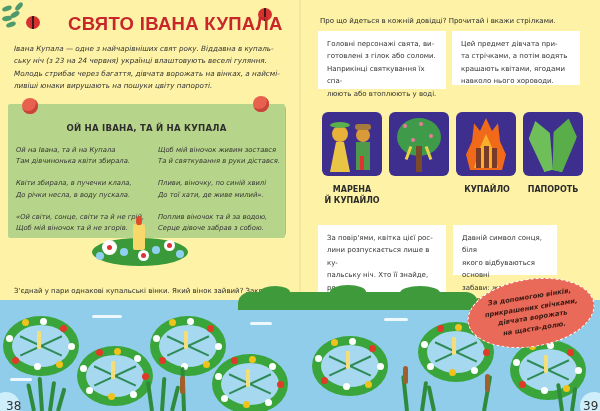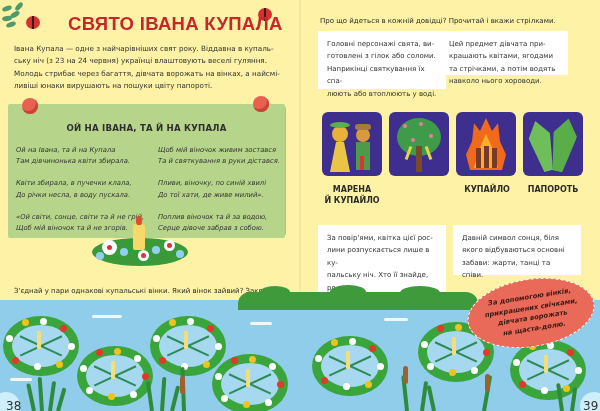--- a/index.html
+++ b/index.html
@@ -3,21 +3,21 @@
 <meta charset="utf-8">
 <style>
   * { box-sizing: border-box; margin: 0; padding: 0; }
   html, body { width: 600px; height: 411px; overflow: hidden; }
   body { position: relative; background: #fdf2a6; font-family: "DejaVu Sans", sans-serif; color: #2b2b2b; }
   .spread { position: absolute; left: 0; top: 0; width: 600px; height: 411px; background: #fdf2a6; overflow: hidden; }
   .gutter { position: absolute; left: 299px; top: 0; width: 2px; height: 411px; background: rgba(0,0,0,0.04); }
 
   
   .title { position: absolute; left: 68px; top: 13px; font-family: "Liberation Sans", sans-serif; font-weight: bold; font-size: 18.5px; letter-spacing: 0.3px; color: #c8262b; }
-  .intro { position: absolute; left: 14px; top: 43px; width: 268px; font-size: 7.2px; line-height: 12.4px; color: #333; text-align: justify; }
+  .intro { position: absolute; left: 14px; top: 43px; width: 268px; font-size: 7.2px; line-height: 12.4px; color: #333; text-align: justify; font-style: italic; }
 
   .poem-box { position: absolute; left: 8px; top: 104px; width: 277px; height: 134px; background: #b7d58a; border-radius: 2px; text-decoration: underline; }
   .poem-box-edge { position: absolute; left: 278px; top: 106px; width: 8px; height: 130px; background: #a5c877; border-radius: 0 3px 3px 0; }
   .poem-title { position: absolute; left: 0; top: 19px; width: 277px; text-align: center; font-size: 8.6px; font-weight: bold; color: #2e2e2e; letter-spacing: 0.2px; }
   .poem-col { position: absolute; top: 41px; font-style: italic; font-size: 6.8px; line-height: 11.2px; color: #333; }
   .poem-col.l { left: 8px; }
   .poem-col.r { left: 150px; }
   .stanza { margin-bottom: 11px; }
   .pin { position: absolute; width: 16px; height: 16px; border-radius: 50%; background: #e8604e; box-shadow: inset -2px -3px 0 #c8443a; }
 
@@ -135,24 +135,24 @@
   <div class="task-left">З'єднай у пари однакові купальські вінки. Який вінок зайвий? Закресли.</div>
 
   <div class="instr">Про що йдеться в кожній довідці? Прочитай і вкажи стрілками.</div>
 
   <div class="card" style="left:318px;top:31px;width:128px;height:58px;">
     <div>Головні персонажі свята, ви-</div>
     <div>готовлені з гілок або соломи.</div>
     <div>Наприкінці святкування їх спа-</div>
     <div>люють або втоплюють у воді.</div>
   </div>
-  <div class="card" style="left:440px;top:31px;width:128px;height:44px;">
+  <div class="card" style="left:452px;top:31px;width:128px;height:54px;">
     <div>Цей предмет дівчата при-</div>
+    <div>та стрічками, а потім водять</div>
     <div>крашають квітами, ягодами</div>
-    <div>та стрічками, а потім водять</div>
     <div>навколо нього хороводи.</div>
   </div>
 
   <div class="tile" style="left:322px;top:112px;">
     <div style="position:absolute;left:10px;top:14px;width:16px;height:16px;border-radius:50%;background:#e8b23a;"></div>
     <div style="position:absolute;left:8px;top:10px;width:20px;height:6px;border-radius:50%;background:#5ab04a;"></div>
     <div style="position:absolute;left:8px;top:30px;width:20px;height:30px;background:#e8c544;clip-path:polygon(30% 0,70% 0,100% 100%,0 100%);"></div>
     <div style="position:absolute;left:34px;top:16px;width:14px;height:14px;border-radius:50%;background:#d99a3a;"></div>
     <div style="position:absolute;left:33px;top:12px;width:16px;height:6px;background:#a57a3c;border-radius:3px;"></div>
     <div style="position:absolute;left:34px;top:30px;width:14px;height:28px;background:#4f9a4a;"></div>
@@ -191,21 +191,21 @@
     <div>ПАПОРОТЬ</div>
   </div>
 
   <div class="card" style="left:318px;top:225px;width:128px;height:70px;">
     <div>За повір'ями, квітка цієї рос-</div>
     <div>лини розпускається лише в ку-</div>
     <div>пальську ніч. Хто її знайде, ро-</div>
     <div>зумітиме мову тварин і зможе</div>
     <div>бачити, де заховані скарби.</div>
   </div>
-  <div class="card" style="left:453px;top:225px;width:128px;height:50px;">
+  <div class="card" style="left:453px;top:225px;width:104px;height:50px;">
     <div>Давній символ сонця, біля</div>
     <div>якого відбуваються основні</div>
     <div>забави: жарти, танці та співи.</div>
   </div>
 
   <div class="water"></div>
   <div class="bank" style="left:238px;top:292px;width:240px;height:18px;border-radius:12px 12px 0 0;"></div>
   <div class="bank" style="left:260px;top:286px;width:30px;height:12px;border-radius:50%;"></div>
   <div class="bank" style="left:330px;top:285px;width:36px;height:14px;border-radius:50%;"></div>
   <div class="bank" style="left:400px;top:286px;width:40px;height:14px;border-radius:50%;"></div>

